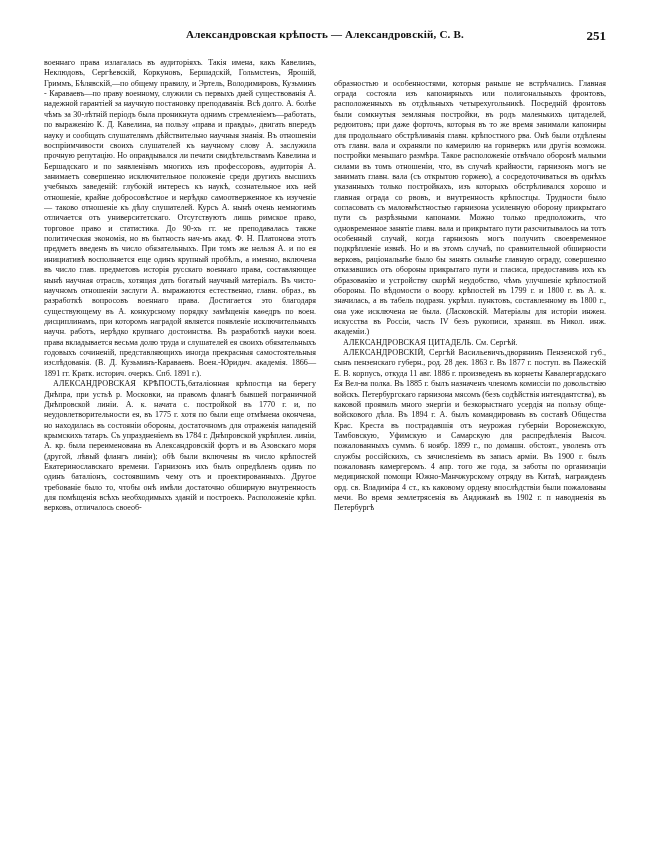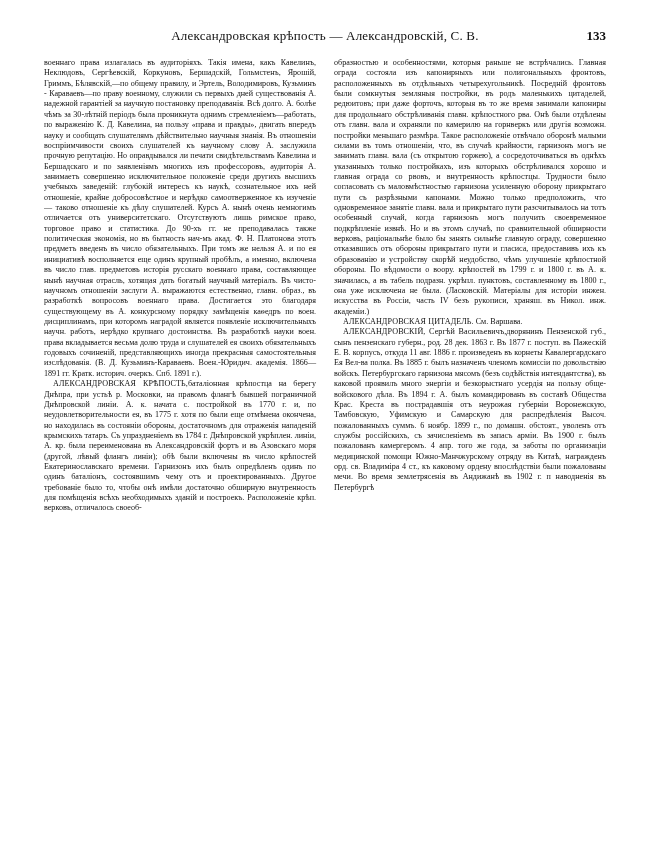--- a/index.html
+++ b/index.html
@@ -24,37 +24,37 @@
   }
   .header {
     display: flex;
     align-items: baseline;
     justify-content: center;
     position: relative;
     margin-bottom: 10px;
     height: 20px;
   }
   .header-title {
-    font-weight: normal;
-    font-size: 13px;
+    font-weight: bold;
+    font-size: 11px;
     letter-spacing: 0.2px;
     text-align: left;
     white-space: nowrap;
   }
   .page-number {
     position: absolute;
     right: 0;
     top: 0;
     font-weight: bold;
     font-size: 13px;
   }
   .columns {
     display: flex;
     gap: 18px;
-    align-items: flex-start;
+    align-items: flex-end;
   }
   .col {
     width: 272px;
     font-size: 8.1px;
     line-height: 1.28;
     text-align: justify;
     text-justify: inter-word;
     hyphens: auto;
   }
   .col p {
@@ -75,30 +75,30 @@
     margin-top: 0;
   }
 </style>
 </head>
 <body>
 
 <div class="page">
 
   <div class="header">
     <div class="header-title">Александровская крѣпость — Александровскій, С. В.</div>
-    <div class="page-number">133</div>
+    <div class="page-number">251</div>
   </div>
 
   <div class="columns">
 
     <div class="col">
       <p class="noindent">военнаго права излагалась въ аудиторіяхъ. Такія имена, какъ Кавелинъ, Неклюдовъ, Сергѣевскій, Коркуновъ, Бершадскій, Гольмстенъ, Ярошій, Гриммъ, Бѣлявскій,—по общему правилу, и Эртель, Володимировъ, Кузьминъ - Караваевъ—по праву военному, служили съ первыхъ дней существованія А. надежной гарантіей за научную постановку преподаванія. Всѣ долго. А. болѣе чѣмъ за 30-лѣтній періодъ была проникнута однимъ стремленіемъ—работать, по выраженію К. Д. Кавелина, на пользу «права и правды», двигать впередъ науку и сообщать слушателямъ дѣйствительно научныя знанія. Въ отношеніи воспріимчивости своихъ слушателей къ научному слову А. заслужила прочную репутацію. Но оправдывался ли печати свидѣтельствамъ Кавелина и Бершадскаго и по заявленіямъ многихъ изъ профессоровъ, аудиторія А. занимаетъ совершенно исключительное положеніе среди другихъ высшихъ учебныхъ заведеній: глубокій интересъ къ наукѣ, сознательное ихъ ней отношеніе, крайне добросовѣстное и нерѣдко самоотверженное къ изученіе — таково отношеніе къ дѣлу слушателей. Курсъ А. нынѣ очень немногимъ отличается отъ университетскаго. Отсутствуютъ лишь римское право, торговое право и статистика. До 90-хъ гг. не преподавалась также политическая экономія, но въ бытность нач-мъ акад. Ф. Н. Платонова этотъ предметъ введенъ въ число обязательныхъ. При томъ же нельзя А. и по ея инициативѣ восполняется еще одинъ крупный пробѣлъ, а именно, включена въ число глав. предметовъ исторія русскаго военнаго права, составляющее нынѣ научная отрасль, хотящая дать богатый научный матеріалъ. Въ чисто-научномъ отношеніи заслуги А. выражаются естественно, главн. образ., въ разработкѣ вопросовъ военнаго права. Достигается это благодаря существующему въ А. конкурсному порядку замѣщенія каѳедръ по воен. дисциплинамъ, при которомъ наградой является появленіе исключительныхъ научн. работъ, нерѣдко крупнаго достоинства. Въ разработкѣ науки воен. права вкладывается весьма долю труда и слушателей ея своихъ обязательныхъ годовыхъ сочиненій, представляющихъ иногда прекрасныя самостоятельныя изслѣдованія. (В. Д. Кузьминъ-Караваевъ. Воен.-Юридич. академія. 1866—1891 гг. Кратк. историч. очеркъ. Спб. 1891 г.).</p>
       <p class="entry-head"><span class="lemma">АЛЕКСАНДРОВСКАЯ КРѢПОСТЬ,</span><span>баталіонная крѣпостца на берегу Днѣпра, при устьѣ р. Московки, на правомъ флангѣ бывшей пограничной Днѣпровской линіи. А. к. начата с. постройкой въ 1770 г. и, по неудовлетворительности ея, въ 1775 г. хотя по были еще отмѣнена окончена, но находилась въ состояніи обороны, достаточномъ для отраженія нападеній крымскихъ татаръ. Съ упраздненіемъ въ 1784 г. Днѣпровской укрѣплен. линіи, А. кр. была переименована въ Александровскій фортъ и въ Азовскаго моря (другой, лѣвый флангъ линіи); обѣ были включены въ число крѣпостей Екатеринославскаго времени. Гарнизонъ ихъ былъ опредѣленъ одинъ по одинъ баталіонъ, состоявшимъ чему отъ и проектированныхъ. Другое требованіе было то, чтобы онѣ имѣли достаточно обширную внутренность для помѣщенія всѣхъ необходимыхъ зданій и построекъ. Расположеніе крѣп. верковъ, отличалось своеоб-</span></p>
     </div>
 
     <div class="col">
       <p class="noindent">образностью и особенностями, которыя раньше не встрѣчались. Главная ограда состояла изъ капонирныхъ или полигональныхъ фронтовъ, расположенныхъ въ отдѣльныхъ четырехугольникѣ. Посредній фронтовъ были сомкнутыя земляныя постройки, въ родъ маленькихъ цитаделей, редюитовъ; при даже форточъ, которыя въ то же время занимали капониры для продольнаго обстрѣливанія главн. крѣпостного рва. Онѣ были отдѣлены отъ главн. вала и охраняли по камерилю на горнверкъ или другія возможн. постройки меньшаго размѣра. Такое расположеніе отвѣчало оборонѣ малыми силами въ томъ отношеніи, что, въ случаѣ крайности, гарнизонъ могъ не занимать главн. вала (съ открытою горжею), а сосредоточиваться въ однѣхъ указанныхъ только постройкахъ, изъ которыхъ обстрѣливался хорошо и главная ограда со рвовъ, и внутренность крѣпостцы. Трудности было согласовать съ маловмѣстностью гарнизона усиленную оборону прикрытаго пути съ разрѣзными капонами. Можно только предположить, что одновременное занятіе главн. вала и прикрытаго пути разсчитывалось на тотъ особенный случай, когда гарнизонъ могъ получить своевременное подкрѣпленіе извнѣ. Но и въ этомъ случаѣ, по сравнительной обширности верковъ, раціональнѣе было бы занять сильнѣе главную ограду, совершенно отказавшись отъ обороны прикрытаго пути и гласиса, предоставивъ ихъ къ образованію и устройству скорѣй неудобство, чѣмъ улучшеніе крѣпостной обороны. По вѣдомости о воору. крѣпостей въ 1799 г. и 1800 г. въ А. к. значилась, а въ табель подразн. укрѣпл. пунктовъ, составленному въ 1800 г., она уже исключена не была. (Ласковскій. Матеріалы для исторіи инжен. искусства въ Россіи, часть IV безъ рукописи, храняш. въ Никол. инж. академіи.)</p>
-      <p class="entry-head"><span class="lemma">АЛЕКСАНДРОВСКАЯ ЦИТАДЕЛЬ.</span><span> См. Варшава.</span></p>
+      <p class="entry-head"><span class="lemma">АЛЕКСАНДРОВСКАЯ ЦИТАДЕЛЬ.</span><span> См. Сергѣй.</span></p>
       <p class="entry-head"><span class="lemma">АЛЕКСАНДРОВСКІЙ, Сергѣй Васильевичъ,</span><span>дворянинъ Пензенской губ., сынъ пензенскаго губерн., род. 28 дек. 1863 г. Въ 1877 г. поступ. въ Пажескій Е. В. корпусъ, откуда 11 авг. 1886 г. произведенъ въ корнеты Кавалергардскаго Ея Вел-ва полка. Въ 1885 г. былъ назначенъ членомъ комиссіи по довольствію войскъ. Петербургскаго гарнизона мясомъ (безъ содѣйствія интендантства), въ каковой проявилъ много энергіи и безкорыстнаго усердія на пользу обще-войскового дѣла. Въ 1894 г. А. былъ командированъ въ составѣ Общества Крас. Креста въ пострадавшія отъ неурожая губерніи Воронежскую, Тамбовскую, Уфимскую и Самарскую для распредѣленія Высоч. пожалованныхъ суммъ. 6 ноябр. 1899 г., по домашн. обстоят., уволенъ отъ службы россійскихъ, съ зачисленіемъ въ запасъ арміи. Въ 1900 г. былъ пожалованъ камергеромъ. 4 апр. того же года, за заботы по организаціи медицинской помощи Южно-Манчжурскому отряду въ Китаѣ, награжденъ орд. св. Владиміра 4 ст., къ каковому ордену впослѣдствіи были пожалованы мечи. Во время землетрясенія въ Андижанѣ въ 1902 г. п наводненія въ Петербургѣ</span></p>
     </div>
 
   </div>
 </div>
 
 </body></html>

